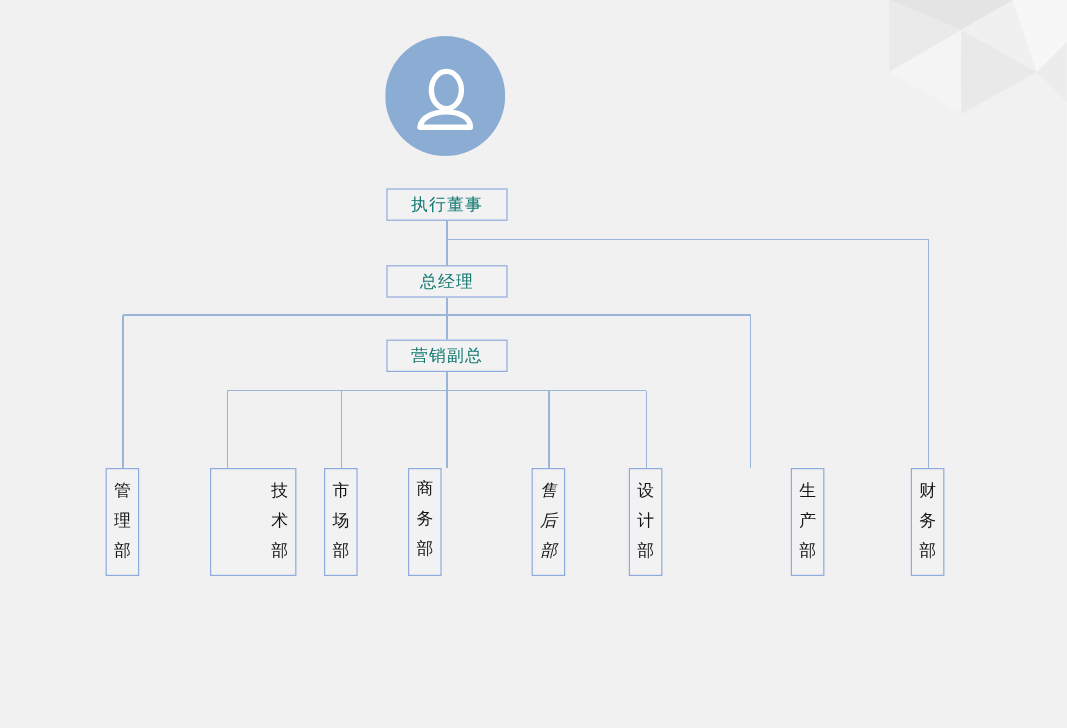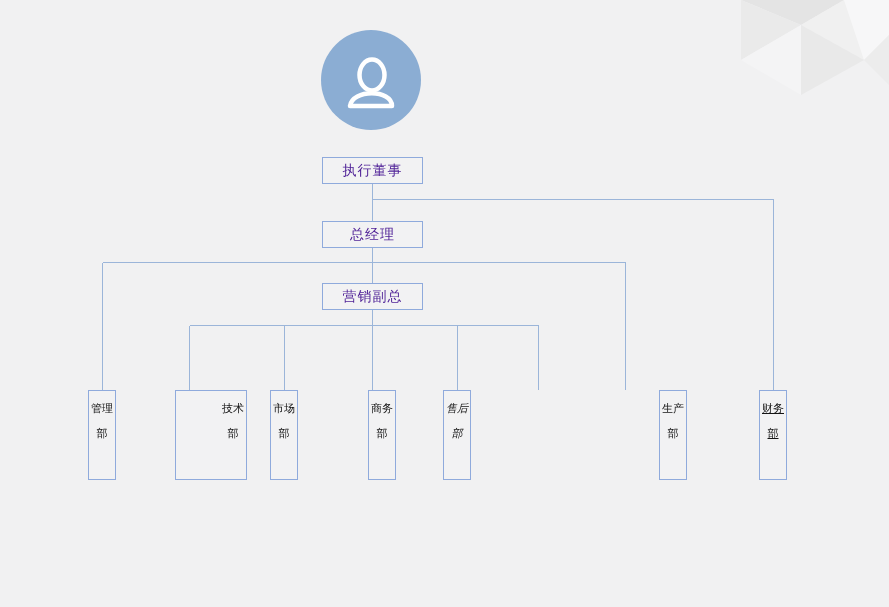--- a/index.html
+++ b/index.html
@@ -34,49 +34,49 @@
     left: 322px;
     width: 99px;
     height: 25px;
     border: 1px solid #8faadc;
     background: #f2f2f3;
     display: flex;
     align-items: center;
     justify-content: center;
     font-size: 14px;
     letter-spacing: 1px;
-    color: #4c1d95;
+    color: #0f766e;
     box-sizing: content-box;
   }
   .node-l1 { top: 157px; }
   .node-l2 { top: 221px; }
   .node-l3 { top: 283px; }
   .dept {
     position: absolute;
     top: 390px;
     width: 26px;
     height: 83px;
     border: 1px solid #8faadc;
     background: #f2f2f3;
     color: #141414;
-    font-size: 11px;
+    font-size: 14px;
     line-height: 25px;
     text-align: center;
     padding-top: 5px;
     word-break: break-all;
     overflow: hidden;
   }
   .d0 { left:  88px; }
   .d1 { left: 175px; padding-left: 44px; }
   .d2 { left: 270px; }
-  .d3 { left: 368px; font-family: Liberation Serif, serif; }
+  .d3 { left: 340px; font-family: Liberation Serif, serif; }
   .d4 { left: 443px; font-style: italic; }
   .d5 { left: 524px; }
   .d6 { left: 611px; margin-left: 48px; }
-  .d7 { left: 759px; text-decoration: underline; }
+  .d7 { left: 759px; }
 </style>
 </head>
 <body>
 
 <div class="stage">
 
   <svg class="decor-svg" viewBox="0 0 889 607" xmlns="http://www.w3.org/2000/svg">
     <polygon points="741,0 844,0 801,25" fill="#e4e4e4"></polygon>
     <polygon points="741,0 801,25 741,60" fill="#eaeaea"></polygon>
     <polygon points="844,0 864,60 801,25" fill="#f0f0f0"></polygon>
@@ -114,16 +114,17 @@
 
   <div class="node node-l3">营销副总</div>
 
   <div class="node node-l2">总经理</div>
 
   <div class="dept d0">管理部</div>
   <div class="dept d1">技术部</div>
   <div class="dept d2">市场部</div>
   <div class="dept d3">商务部</div>
   <div class="dept d4">售后部</div>
+  <div class="dept d5">设计部</div>
   <div class="dept d6">生产部</div>
   <div class="dept d7">财务部</div>
 
 </div>
 
 </body></html>

